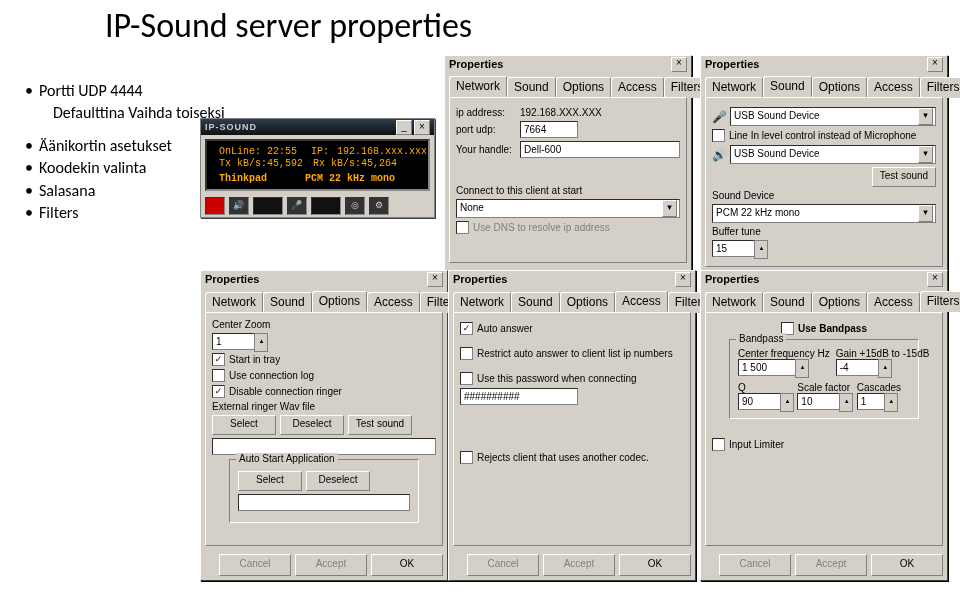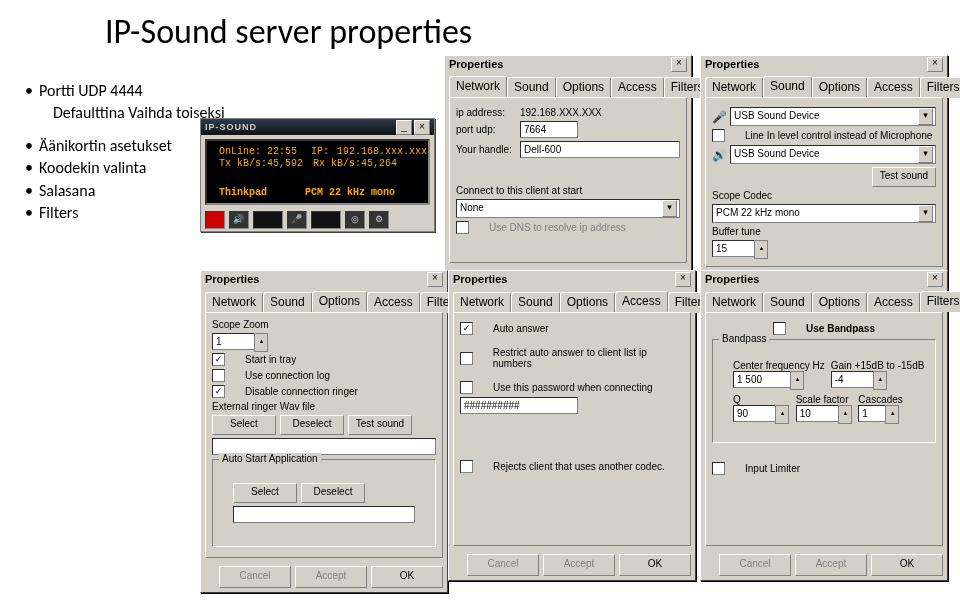--- a/index.html
+++ b/index.html
@@ -1,16 +1,16 @@
 <!DOCTYPE html>
 <html><head>
 <meta charset="utf-8">
 <style>
 html,body{margin:0;padding:0;width:960px;height:612px;font-family:Tahoma,Arial,sans-serif;font-size:11px;background:#fff;color:#000;overflow:hidden}
-.page-title{font-size:34px;font-weight:400;font-family:Calibri,Arial,sans-serif;position:absolute;left:105px;top:11px}
+.page-title{font-size:34px;font-weight:400;font-family:Calibri,Arial,sans-serif;position:absolute;left:105px;top:5px}
 .bullet-list{position:absolute;left:25px;top:80px;font-family:Calibri,Arial,sans-serif;font-size:16px;line-height:1.4}
 .bullet-list .b{padding-left:14px;position:relative}
 .bullet-list .b::before{content:"•";position:absolute;left:0;top:0}
 .bullet-list .sub{padding-left:28px}
 .app-win{position:absolute;left:200px;top:118px;width:233px;background:#d4d0c8;border:1px solid #808080;box-shadow:1px 1px 0 #404040}
 .app-titlebar{height:16px;background:linear-gradient(#2c3e50,#111);display:flex;align-items:center;padding:0 4px;justify-content:flex-end;gap:2px}
 .app-titlebar .t{flex:1;color:#ccc;font-size:9px;font-weight:bold;letter-spacing:1px}
 .tb-btn{width:14px;height:13px;background:#d4d0c8;border:1px solid #fff;border-right-color:#808080;border-bottom-color:#808080;font-size:10px;line-height:11px;text-align:center}
 .lcd{margin:4px;background:#000;color:#fa0;font-family:'Courier New',monospace;font-size:10px;padding:4px 12px;border:2px inset #888}
 .lcd .row{white-space:nowrap;margin:1px 0}
@@ -28,31 +28,31 @@
 .close-x{width:14px;height:13px;background:#d4d0c8;border:1px solid #fff;border-right-color:#808080;border-bottom-color:#808080;font-size:10px;line-height:10px;text-align:center;font-family:Arial}
 .tabs{display:flex;padding:4px 4px 0 4px;position:relative}
 .tab{padding:2px 6px;font-size:12px;background:#d4d0c8;border:1px solid #fff;border-right-color:#808080;border-bottom:none;border-radius:3px 3px 0 0;margin-right:0;position:relative;top:1px;color:#000}
 .tab.active{background:#d4d0c8;z-index:2;border-bottom:1px solid #d4d0c8;top:0;padding-bottom:3px}
 .tabbody{margin:0 4px 4px 4px;border:1px solid #fff;border-left-color:#fff;border-top-color:#fff;border-right-color:#808080;border-bottom-color:#808080;padding:6px;min-height:150px;position:relative}
 .row2{display:flex;align-items:center;margin:3px 0;gap:4px}
 .lbl{font-size:10px;white-space:nowrap}
 .inp{flex:1;height:15px;border:1px inset #808080;background:#fff;font-size:10px;padding:0 3px;line-height:15px}
 .sel{flex:1;height:17px;border:1px inset #808080;background:#fff;font-size:10px;padding:0 3px;line-height:15px;position:relative}
 .sel::after{content:"▾";position:absolute;right:2px;top:0;width:13px;height:15px;background:#d4d0c8;border:1px solid #fff;border-right-color:#808080;border-bottom-color:#808080;text-align:center;font-size:9px;line-height:13px}
-.chk{display:flex;align-items:center;gap:20px;font-size:10px;margin:3px 0}
+.chk{display:flex;align-items:center;gap:4px;font-size:10px;margin:3px 0}
 .chk .box{width:11px;height:11px;background:#fff;border:1px inset #808080;font-size:9px;line-height:10px;text-align:center}
 .chk.grey .lblc{color:#808080}
 .btnrow{display:flex;justify-content:flex-end;gap:4px;padding:4px}
 .btn{min-width:58px;height:20px;background:#d4d0c8;border:1px solid #fff;border-right-color:#808080;border-bottom-color:#808080;font-size:10px;text-align:center;line-height:18px;padding:0 6px}
 .btn.small{min-width:50px;height:18px;line-height:16px}
 .btn.grey{color:#808080}
 .spin{width:35px;height:15px;border:1px inset #808080;background:#fff;font-size:10px;padding:0 3px;line-height:15px;position:relative}
 .spin::after{content:"";position:absolute;right:-14px;top:-1px;width:12px;height:17px;background:linear-gradient(#d4d0c8,#d4d0c8);border:1px solid #808080}
 .spin::before{content:"▴";position:absolute;right:-13px;top:-1px;width:11px;font-size:7px;text-align:center;z-index:1}
-.grp{border:1px solid #808080;border-right-color:#fff;border-bottom-color:#fff;padding:20px;margin:4px 0;position:relative}
+.grp{border:1px solid #808080;border-right-color:#fff;border-bottom-color:#fff;padding:8px;margin:4px 17px;position:relative}
 .grp-title{position:absolute;top:-7px;left:6px;background:#d4d0c8;padding:0 3px;font-size:10px}
 .icon-spk{width:14px;font-size:12px}
 .flexcol{display:flex;gap:6px}
 .flexcol>div{flex:1}
 
 
 #pw1{left:444px;top:55px}
 #pw2{left:700px;top:55px}
 #pw3{left:200px;top:270px}
 #pw4{left:448px;top:270px}
@@ -87,21 +87,21 @@
       <span style="width:38px">22:55</span>
       <span style="width:20px">IP:</span>
       <span>192.168.xxx.xxx</span>
     </div>
     <div class="row">
       <span style="width:42px">Tx kB/s:</span>
       <span style="width:40px">45,592</span>
       <span style="width:42px">Rx kB/s:</span>
       <span>45,264</span>
     </div>
-    <div class="row" style="margin-top:18px">
+    <div class="row" style="margin-top:4px">
       <span class="handle" style="width:80px">Thinkpad</span>
       <span class="codec">PCM 22 kHz mono</span>
     </div>
   </div>
   <div class="app-bottom">
     <div class="mini rec"></div>
     <div class="mini">🔊</div>
     <div class="mini bar"></div>
     <div class="mini">🎤</div>
     <div class="mini bar"></div>
@@ -173,21 +173,21 @@
         <div class="box"></div>
         <span class="lblc">Line In level control instead of Microphone</span>
       </div>
     <div class="row2">
         <span class="icon-spk">🔊</span>
         <div class="sel">USB Sound Device</div>
       </div>
     <div class="row2" style="justify-content:flex-end">
         <div class="btn small">Test sound</div>
       </div>
-    <div class="lbl">Scope Codec</div>
+    <div class="lbl">Sound Device</div>
     <div class="row2">
         <div class="sel">PCM 22 kHz mono</div>
       </div>
     <div class="lbl">Buffer tune</div>
     <div class="row2">
         <div class="spin">15</div>
       </div>
   </div>
   <div class="btnrow">
     <div class="btn grey">Cancel</div>
@@ -202,21 +202,21 @@
       <div class="close-x">×</div>
     </div>
   <div class="tabs">
     <div class="tab">Network</div>
     <div class="tab">Sound</div>
     <div class="tab active">Options</div>
     <div class="tab">Access</div>
     <div class="tab">Filters</div>
   </div>
   <div class="tabbody">
-    <div class="lbl">Scope Zoom</div>
+    <div class="lbl">Center Zoom</div>
     <div class="row2">
         <div class="spin">1</div>
       </div>
     <div class="chk">
         <div class="box">✓</div>
         <span class="lblc">Start in tray</span>
       </div>
     <div class="chk">
         <div class="box"></div>
         <span class="lblc">Use connection log</span>

